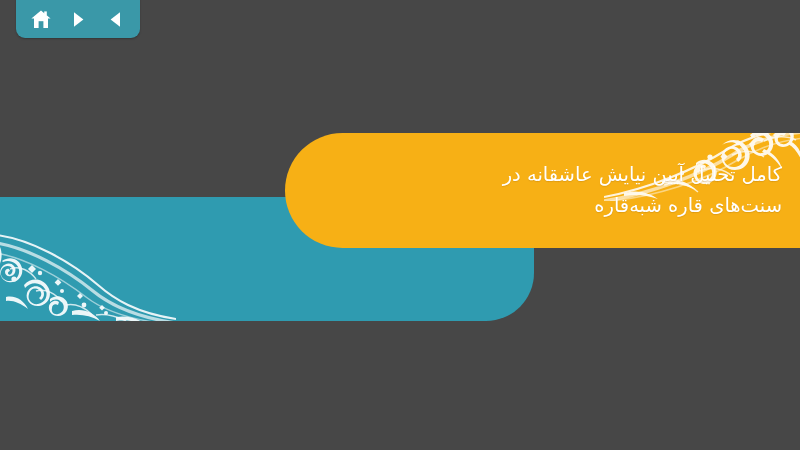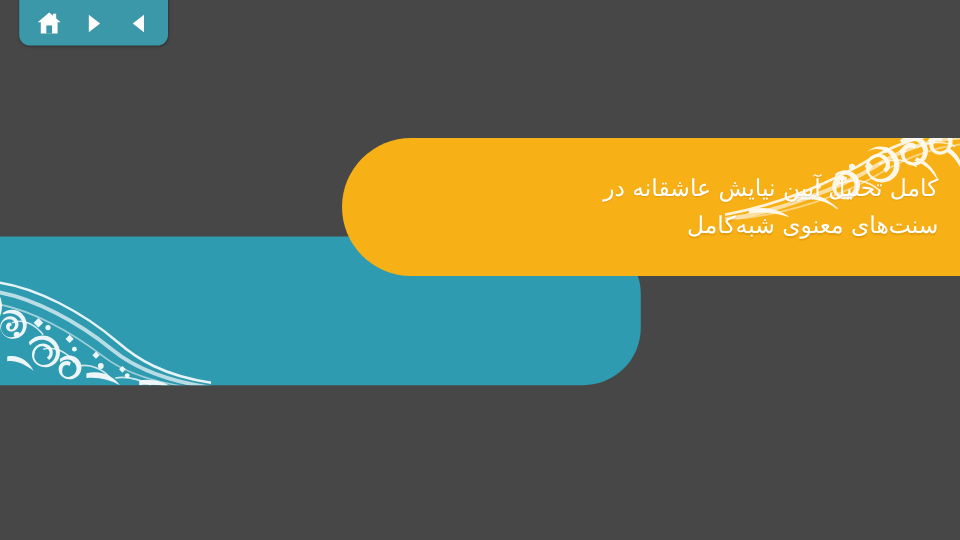--- a/index.html
+++ b/index.html
@@ -46,21 +46,21 @@
     align-items: center;
     justify-content: center;
     cursor: pointer;
   }
   .nav-btn svg { display: block; }
 
   
   #orange-band {
     position: absolute;
     left: 285px;
-    top: 115px;
+    top: 133px;
     width: 515px;
     height: 115px;
     background: #f7b015;
     border-top-left-radius: 58px;
     border-bottom-left-radius: 58px;
     z-index: 20;
     overflow: hidden;
   }
   #orange-title {
     position: absolute;
@@ -212,18 +212,18 @@
       <g fill="none" stroke="#ffffff" stroke-width="1.4" opacity="0.78">
         <path d="M60 62 c14 -4 26 0 34 7"></path>
         <path d="M96 48 c12 -5 24 -2 32 5"></path>
         <path d="M128 32 c12 -6 24 -4 32 2"></path>
         <path d="M160 18 c12 -6 24 -5 32 -1"></path>
       </g>
     </svg>
 
     <div id="orange-title">
       <span class="ttl-line">کامل تحلیل آیین نیایش عاشقانه در</span>
-      <span class="ttl-line">سنت‌های معنوی شبه‌کامل</span>
+      <span class="ttl-line">سنت‌های قاره شبه‌قاره</span>
     </div>
 
   </div>
 
 </div>
 
 </body></html>

